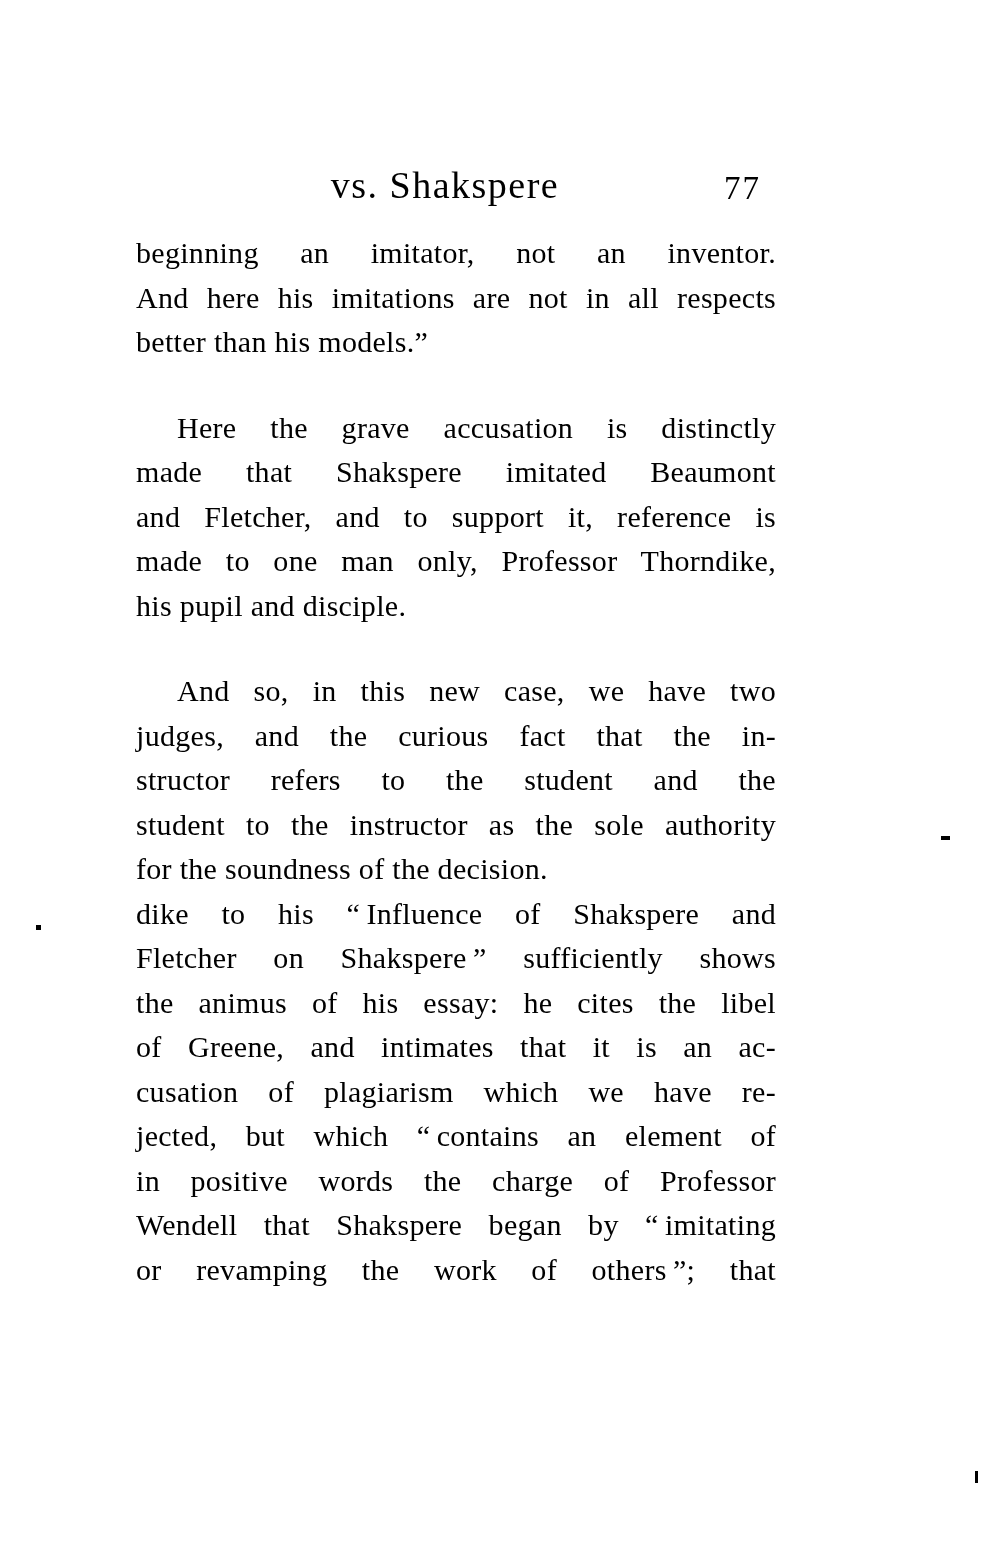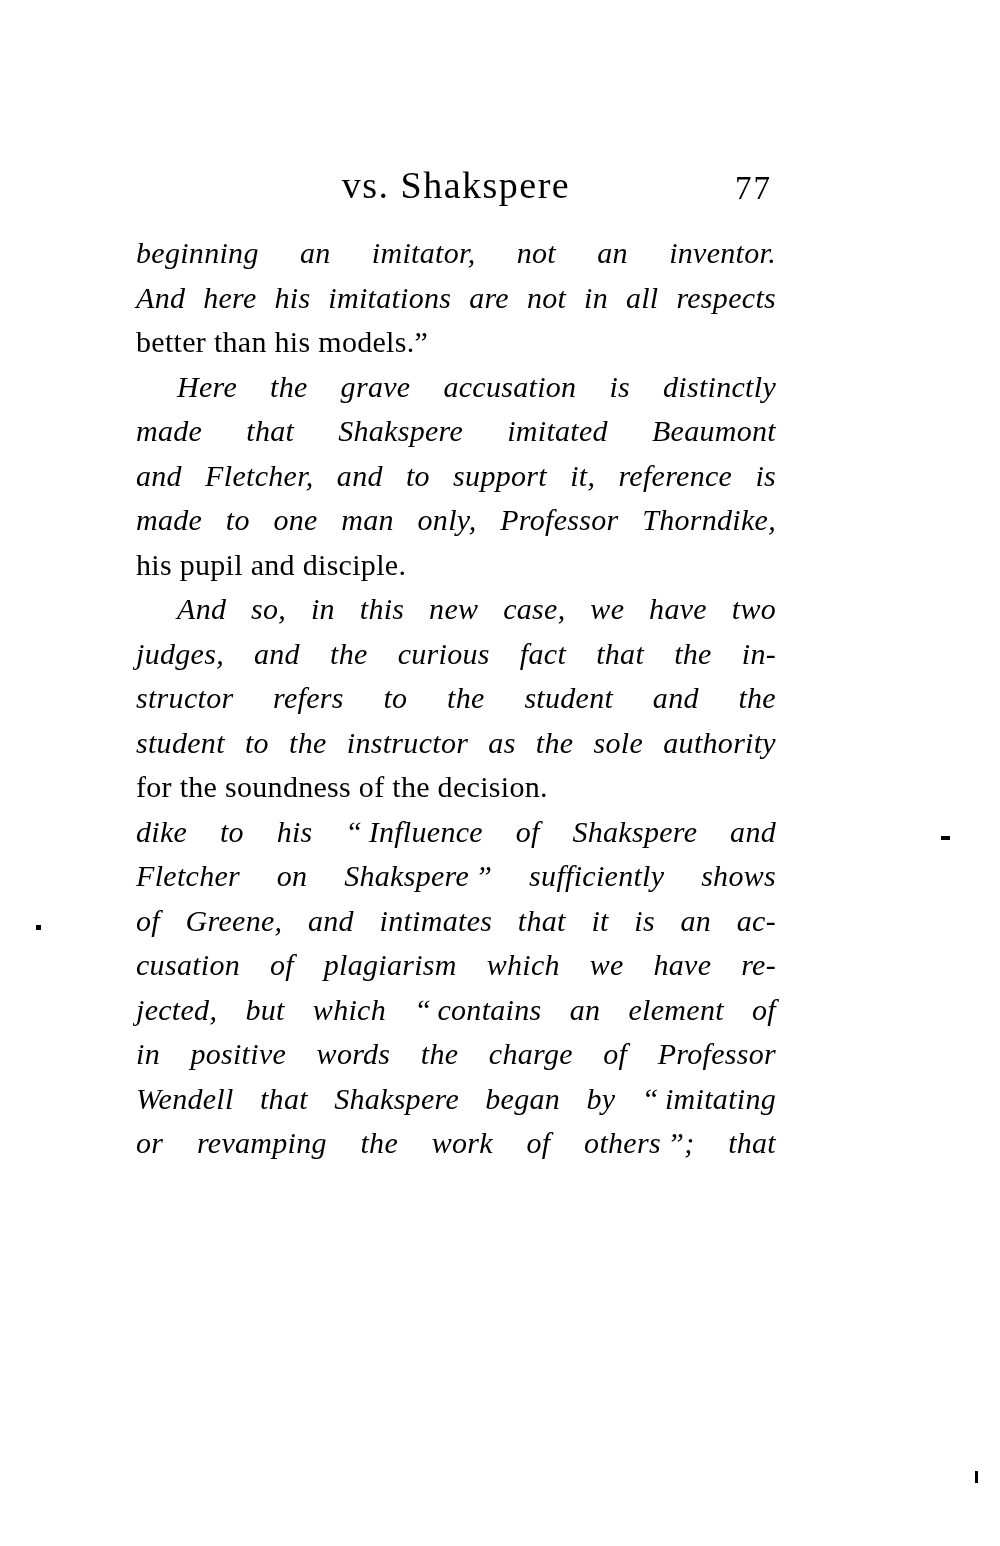--- a/index.html
+++ b/index.html
@@ -11,21 +11,21 @@
     position: relative;
     width: 1000px;
     height: 1546px;
     background: #ffffff;
     overflow: hidden;
     font-family: "Liberation Serif", "DejaVu Serif", serif;
     color: #000000;
   }
   .running-header {
     position: absolute;
-    left: 136px;
+    left: 125px;
     top: 163px;
     width: 640px;
     height: 46px;
     font-family: Liberation Serif, serif;
   }
   .running-title {
     position: absolute;
     left: 0;
     top: 0;
     width: 100%;
@@ -53,24 +53,24 @@
     letter-spacing: 0.3px;
   }
   .line {
     text-align: left;
     white-space: normal;
   }
   .line.j {
     text-align: justify;
     text-align-last: justify;
     text-justify: inter-word;
-    font-style: italic;
   }
   .line.ind {
     text-indent: 41px;
+    margin-top: 41px;
   }
   .speck {
     position: absolute;
     background: #000000;
   }
   .speck-dot    { left: 36px;  top: 925px;  width: 5px; height: 5px;  }
   .speck-dash   { left: 941px; top: 836px;  width: 9px; height: 4px;  }
   .speck-tick   { left: 975px; top: 1471px; width: 3px; height: 12px; }
 </style>
 </head>
@@ -92,20 +92,21 @@
       <div class="line j">and Fletcher, and to support it, reference is</div>
       <div class="line j">made to one man only, Professor Thorndike,</div>
       <div class="line">his pupil and disciple.</div>
       <div class="line j ind">And so, in this new case, we have two</div>
       <div class="line j">judges, and the curious fact that the in-</div>
       <div class="line j">structor refers to the student and the</div>
       <div class="line j">student to the instructor as the sole authority</div>
       <div class="line">for the soundness of the decision.</div>
       <div class="line j">dike to his “ Influence of Shakspere and</div>
       <div class="line j">Fletcher on Shakspere ” sufficiently shows</div>
+      <div class="line j">the animus of his essay: he cites the libel</div>
       <div class="line j">of Greene, and intimates that it is an ac-</div>
       <div class="line j">cusation of plagiarism which we have re-</div>
       <div class="line j">jected, but which “ contains an element of</div>
       <div class="line j">in positive words the charge of Professor</div>
       <div class="line j">Wendell that Shakspere began by “ imitating</div>
       <div class="line j">or revamping the work of others ”; that</div>
     </div>
 
   <div class="speck speck-dot"></div>
   <div class="speck speck-dash"></div>

